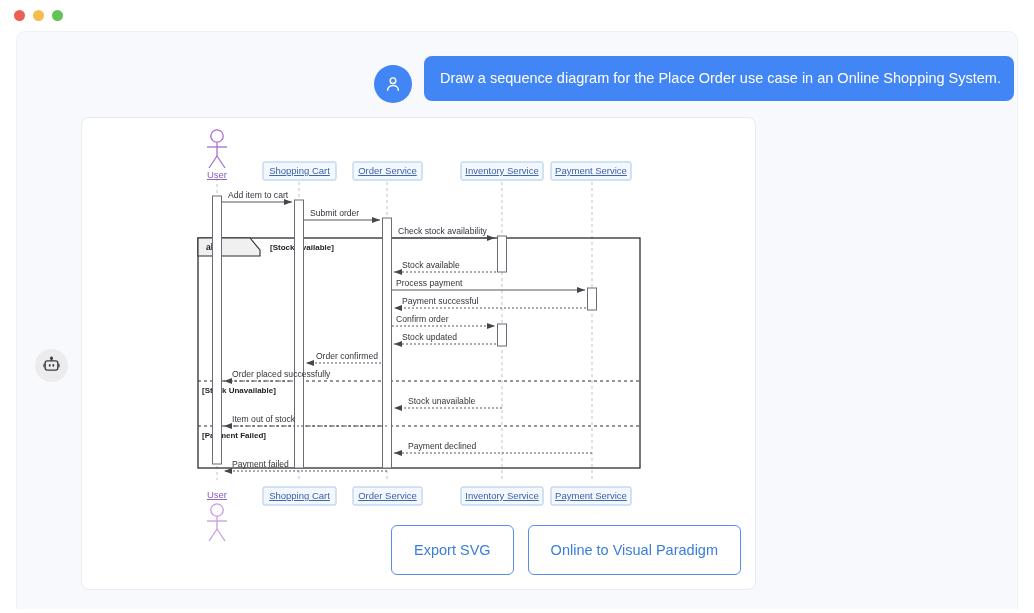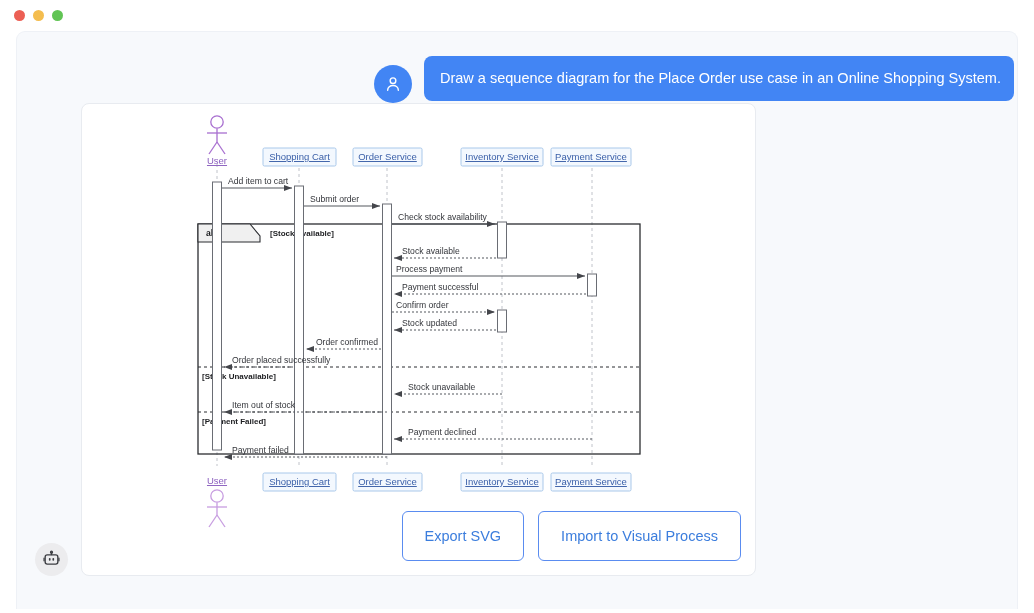--- a/index.html
+++ b/index.html
@@ -58,22 +58,22 @@
     border-radius: 8px;
     padding: 13px 16px;
     font-size: 14.5px;
     line-height: 1.3;
     max-width: 590px;
     white-space: nowrap;
   }
 
   
   .bot-row {
-    position: absolute; left: 18px; top: 71px;
-    display: flex; align-items: flex-end;
+    position: absolute; left: 18px; top: 85px;
+    display: flex; align-items: center;
   }
   .avatar-bot {
     width: 33px; height: 33px; border-radius: 50%;
     background: #ececee;
     display: flex; align-items: center; justify-content: center;
     flex: 0 0 auto;
     margin-top: 24px;
   }
   .card {
     margin-left: 13px;
@@ -277,19 +277,19 @@
             <text class="msg" x="150" y="259">Order placed successfully</text>
             <text class="msg" x="326" y="286">Stock unavailable</text>
             <text class="msg" x="150" y="304">Item out of stock</text>
             <text class="msg" x="326" y="331">Payment declined</text>
             <text class="msg" x="150" y="349">Payment failed</text>
           </g>
         </svg>
 
         <div class="actions">
           <button class="btn">Export SVG</button>
-          <button class="btn">Import to Visual Process</button>
+          <button class="btn">Online to Visual Paradigm</button>
         </div>
 
       </div>
     </div>
   </div>
 </div>
 
 </body></html>

